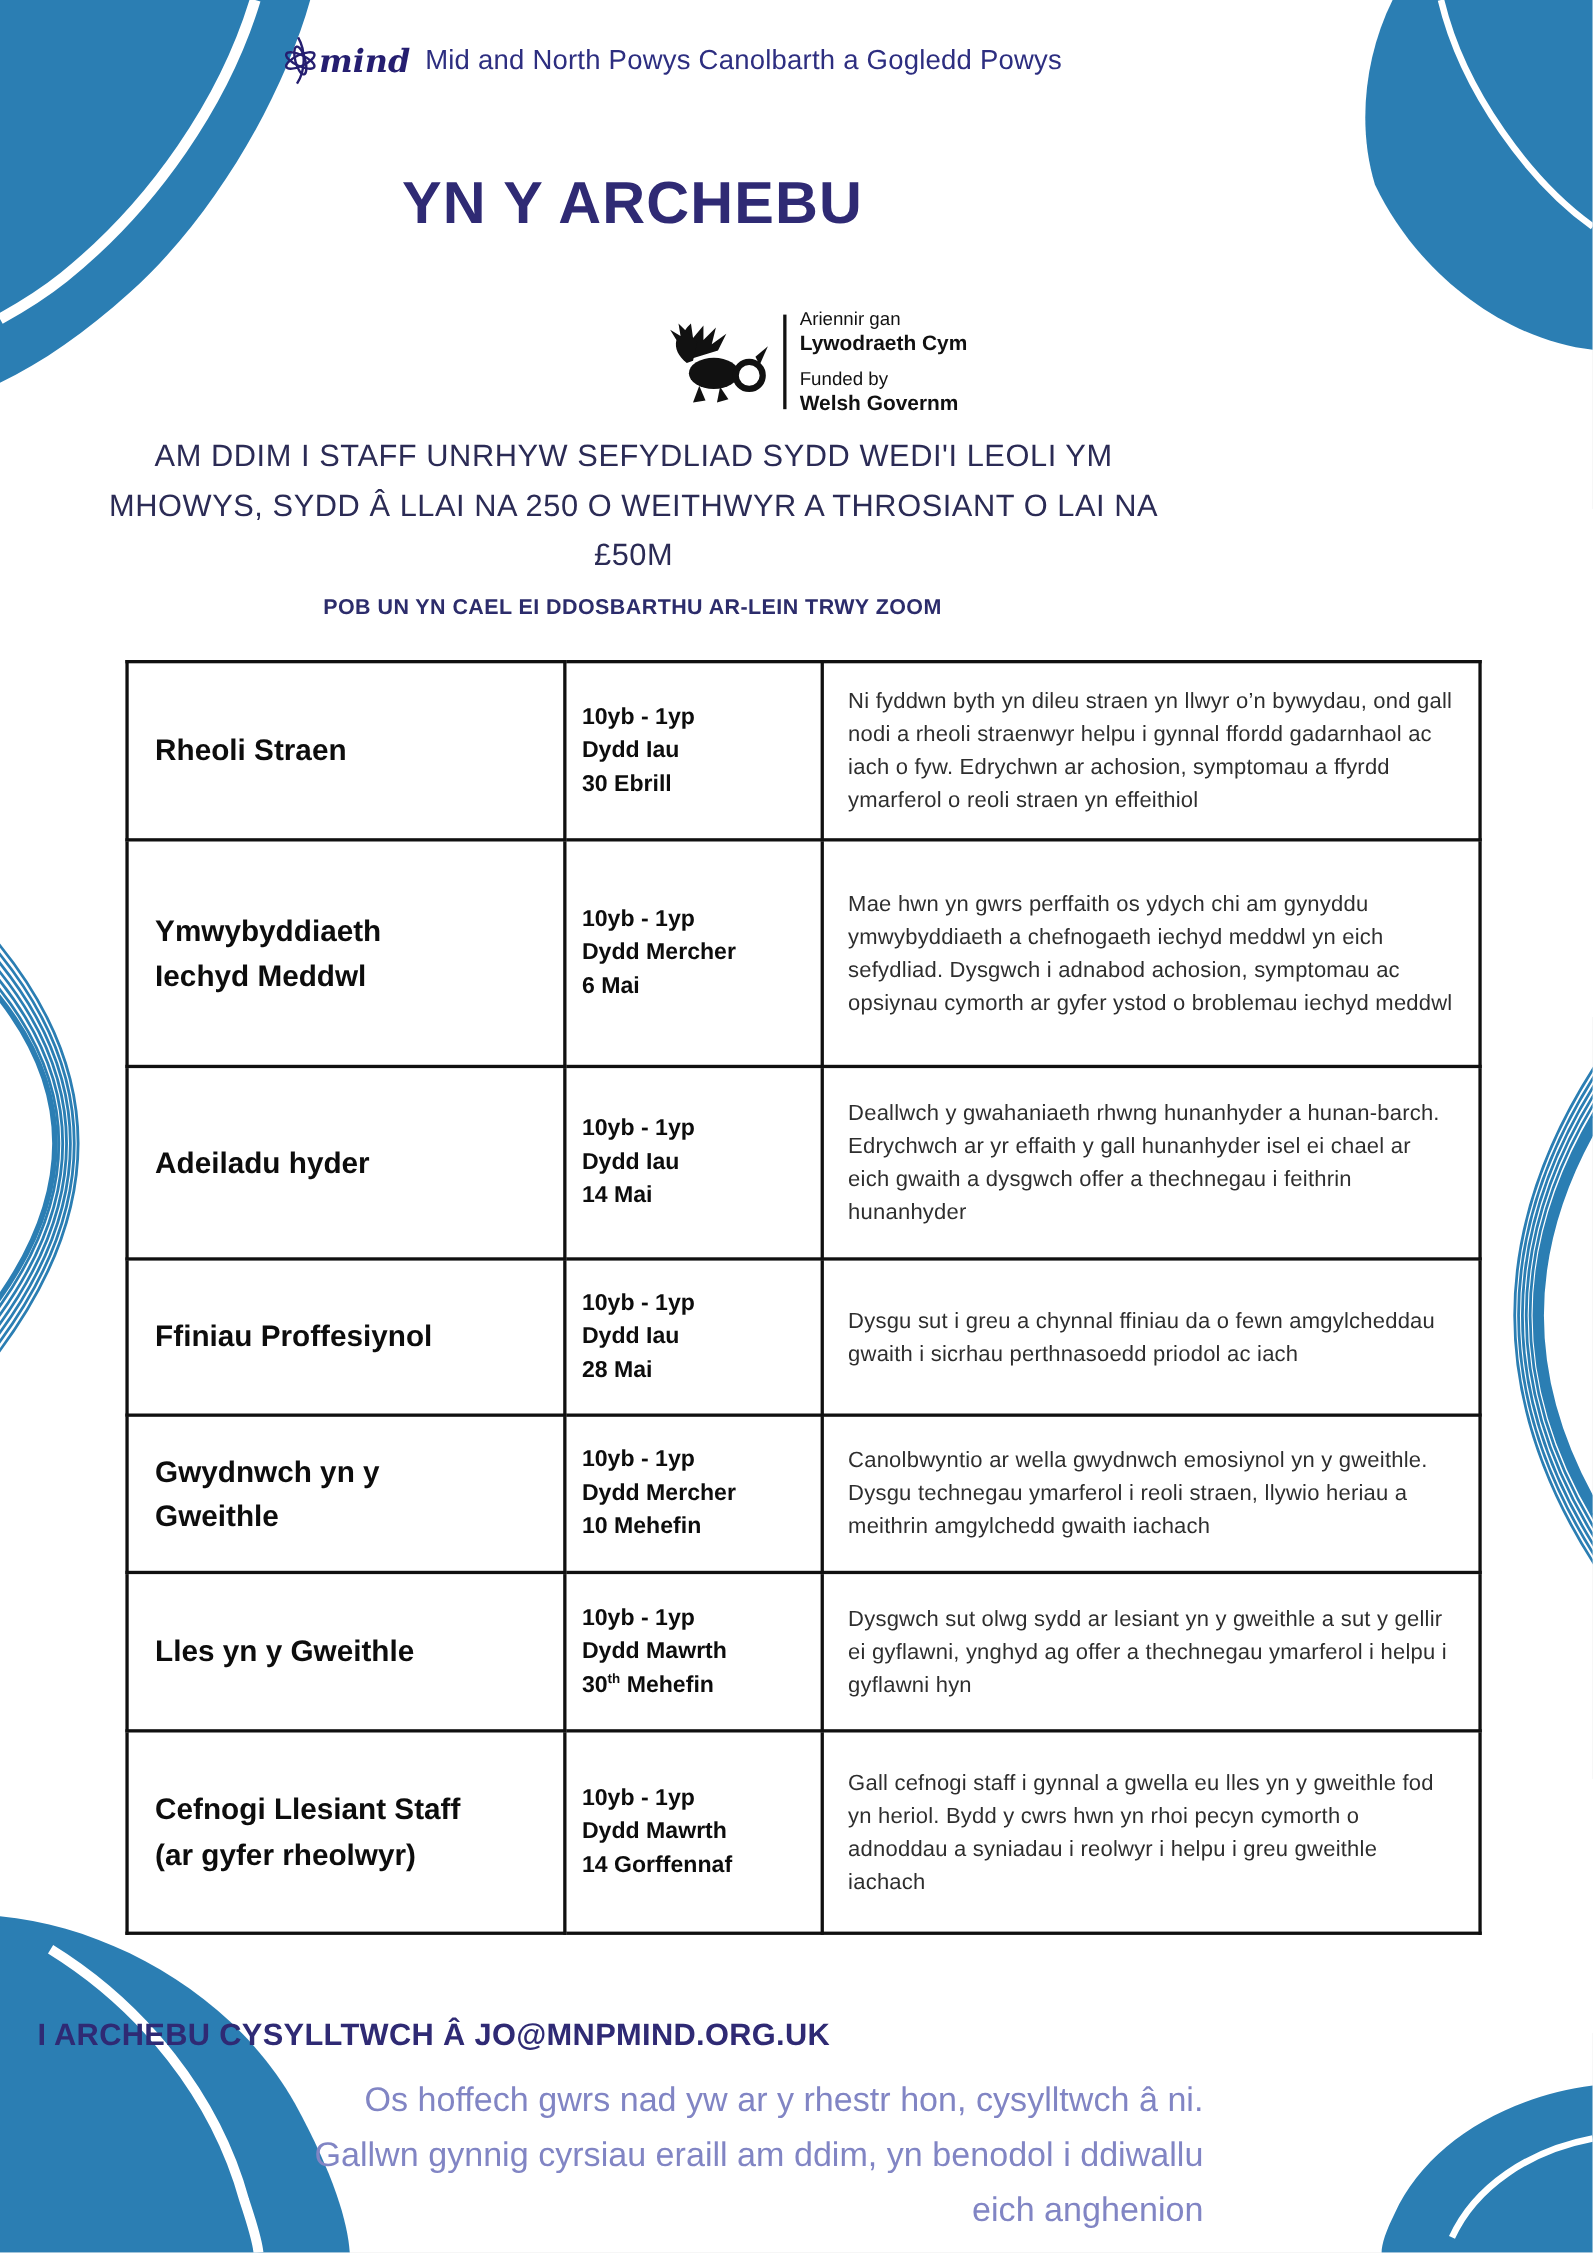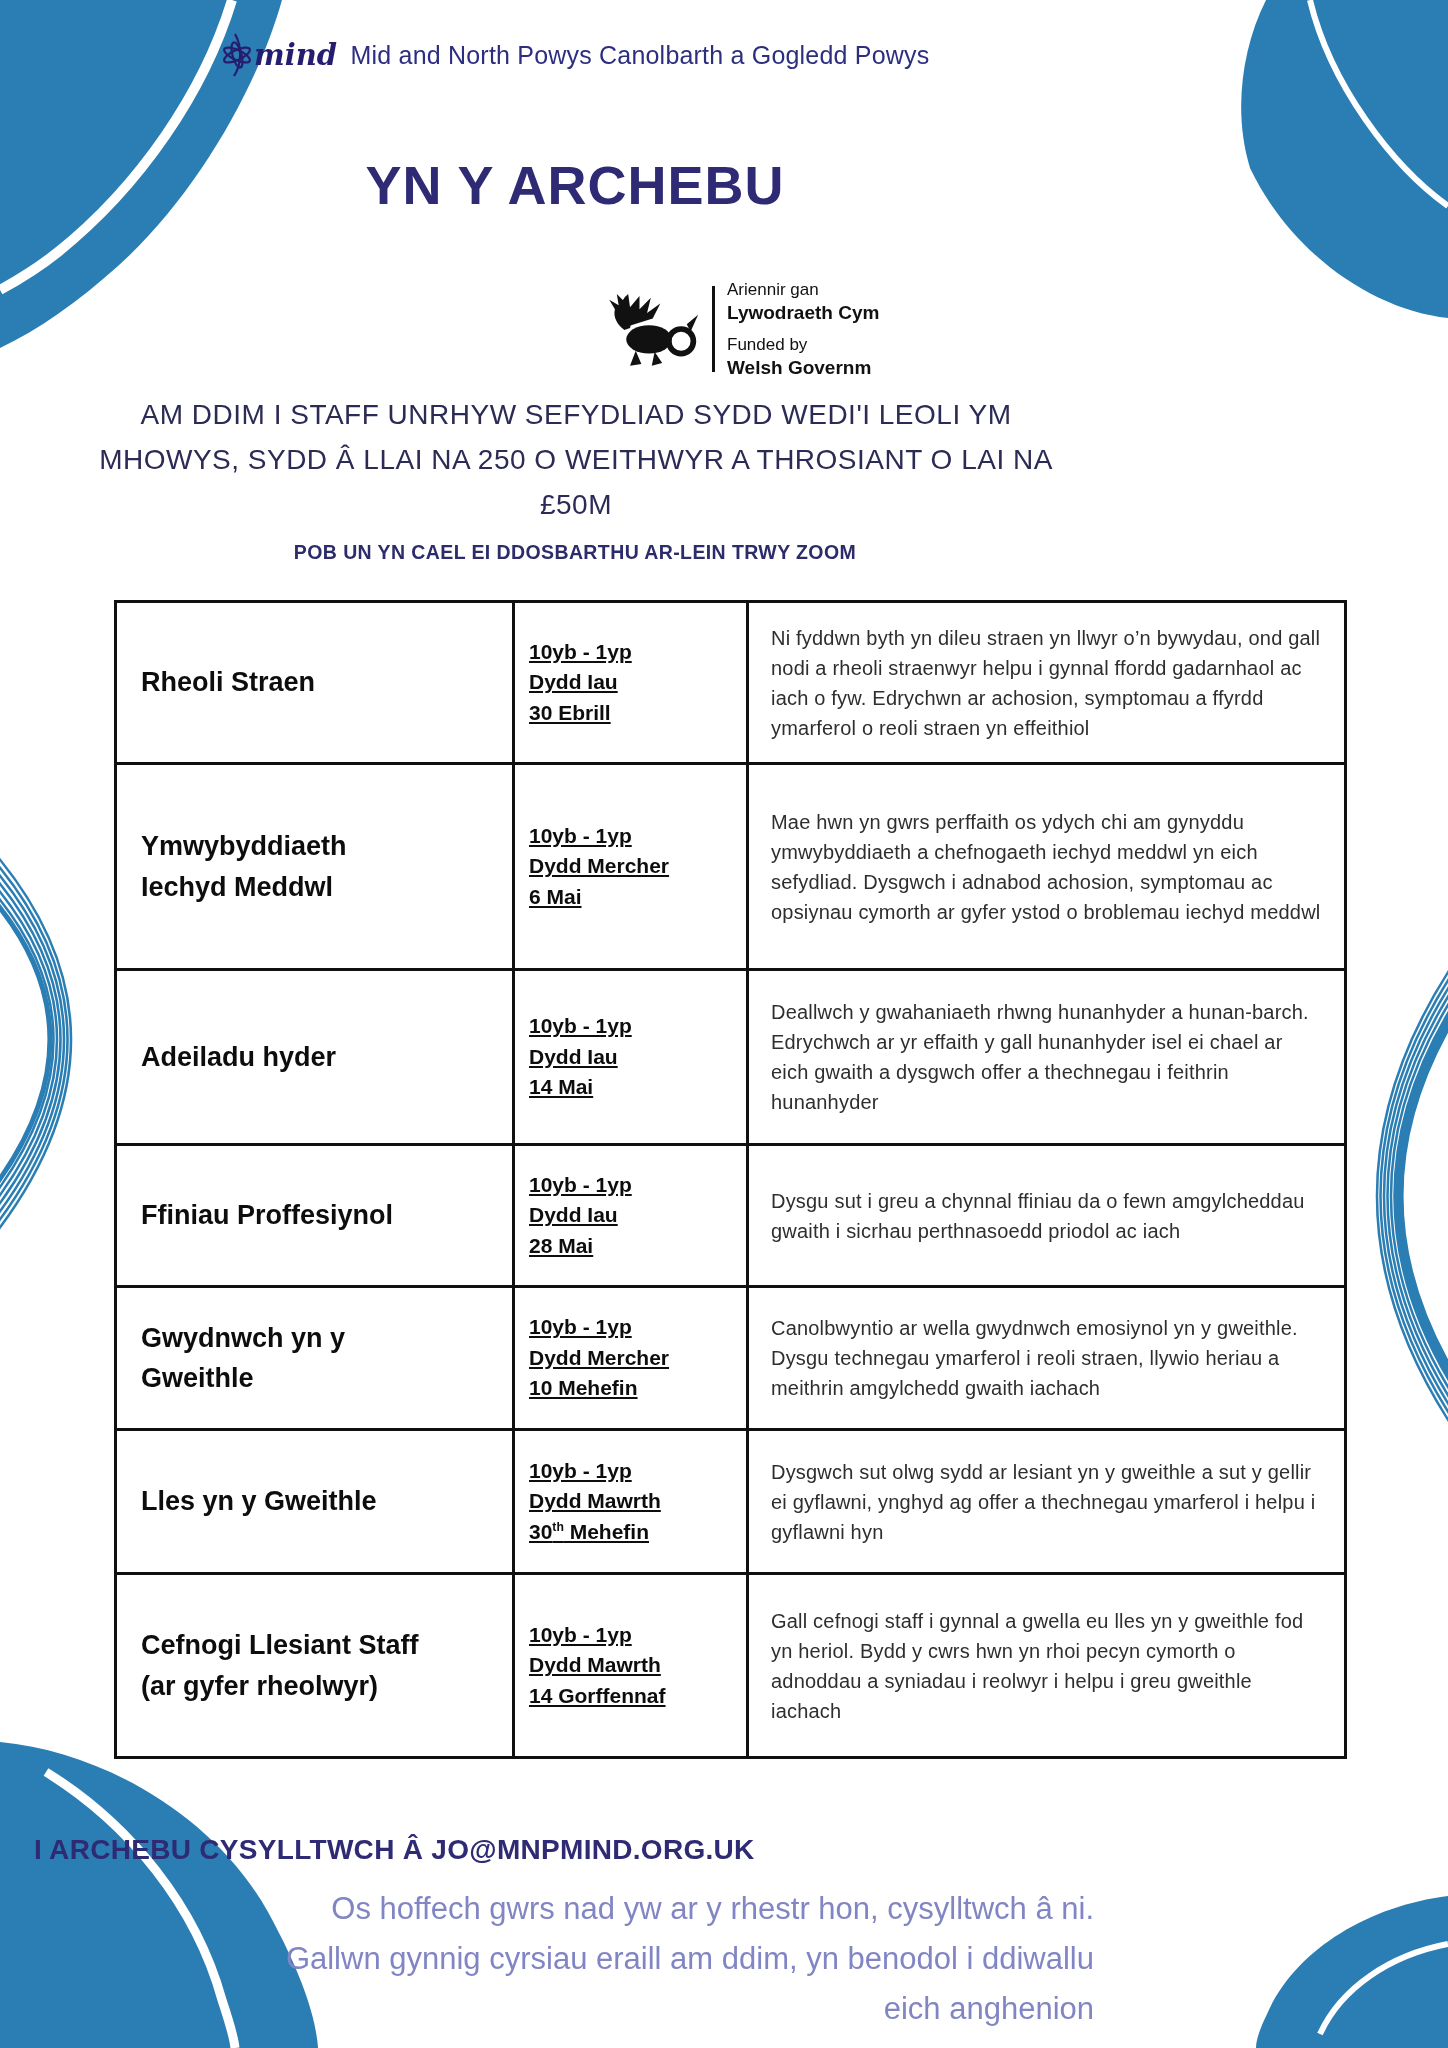--- a/index.html
+++ b/index.html
@@ -1,21 +1,21 @@
 <!DOCTYPE html>
 <html><head>
 <meta charset="utf-8">
 <style>
   html,body{margin:0;padding:0;background:#e8e8e8;}
   .page{position:relative;width:1448px;height:2048px;background:#ffffff;overflow:hidden;
         font-family:"Liberation Sans",sans-serif;margin:0 auto;}
   .decor{position:absolute;top:0;left:0;z-index:0;}
   .abs{position:absolute;z-index:1;}
 
-  .header-row{top:28px;left:0;width:1150px;display:flex;justify-content:center;align-items:center;gap:14px;}
+  .header-row{top:28px;left:0;width:1150px;display:flex;justify-content:center;align-items:center;gap:14px;padding-left:36px;}
   .org-name{font-size:25px;color:#2d2e80;letter-spacing:.2px;}
 
   .title1{top:62px;left:0;width:1150px;text-align:center;font-size:58px;font-weight:bold;
           color:#2f2a74;letter-spacing:.5px;}
   .title2{top:154px;left:0;width:1150px;text-align:center;font-size:54px;font-weight:bold;
           color:#2f2a74;letter-spacing:1px;}
 
   .gov{top:280px;left:596px;display:flex;align-items:center;gap:12px;height:98px;overflow:hidden;}
   .gov-divider{width:3px;height:86px;background:#111;}
   .gov-text{font-size:17px;color:#111;line-height:1.3;width:152px;white-space:nowrap;overflow:hidden;height:100px;}
@@ -26,21 +26,21 @@
          color:#2b2b55;letter-spacing:.5px;}
   .intro div{white-space:nowrap;}
   .note{top:541px;left:0;width:1150px;text-align:center;font-weight:bold;font-size:19.5px;
         color:#2c2c6b;letter-spacing:.4px;}
 
   table.course-table{position:absolute;top:600px;left:114px;width:1233px;z-index:1;
         border-collapse:collapse;table-layout:fixed;background:#fff;}
   .course-table td{border:3px solid #101010;vertical-align:middle;}
   td.c1{width:370px;padding-left:24px;}
   td.c1 .nm{max-width:280px;font-size:27px;font-weight:bold;line-height:1.5;color:#0d0d0d;}
-  td.c2{width:216px;padding-left:14px;font-size:21px;font-weight:bold;line-height:1.45;color:#0d0d0d;text-decoration:underline;}
+  td.c2{width:216px;padding-left:14px;font-size:21px;font-weight:bold;line-height:1.45;color:#0d0d0d;}
   td.c3{padding:14px 22px;font-size:20px;line-height:1.5;color:#2e2e2e;letter-spacing:.2px;}
   sup{font-size:58%;}
 
   .booking{top:1834px;left:34px;width:1080px;font-size:28px;font-weight:bold;color:#2f2a74;
            white-space:nowrap;letter-spacing:.3px;}
   .footer{top:1884px;left:114px;width:980px;text-align:right;font-size:31px;line-height:50px;
           color:#8185c4;}
 </style>
 </head>
 <body>

